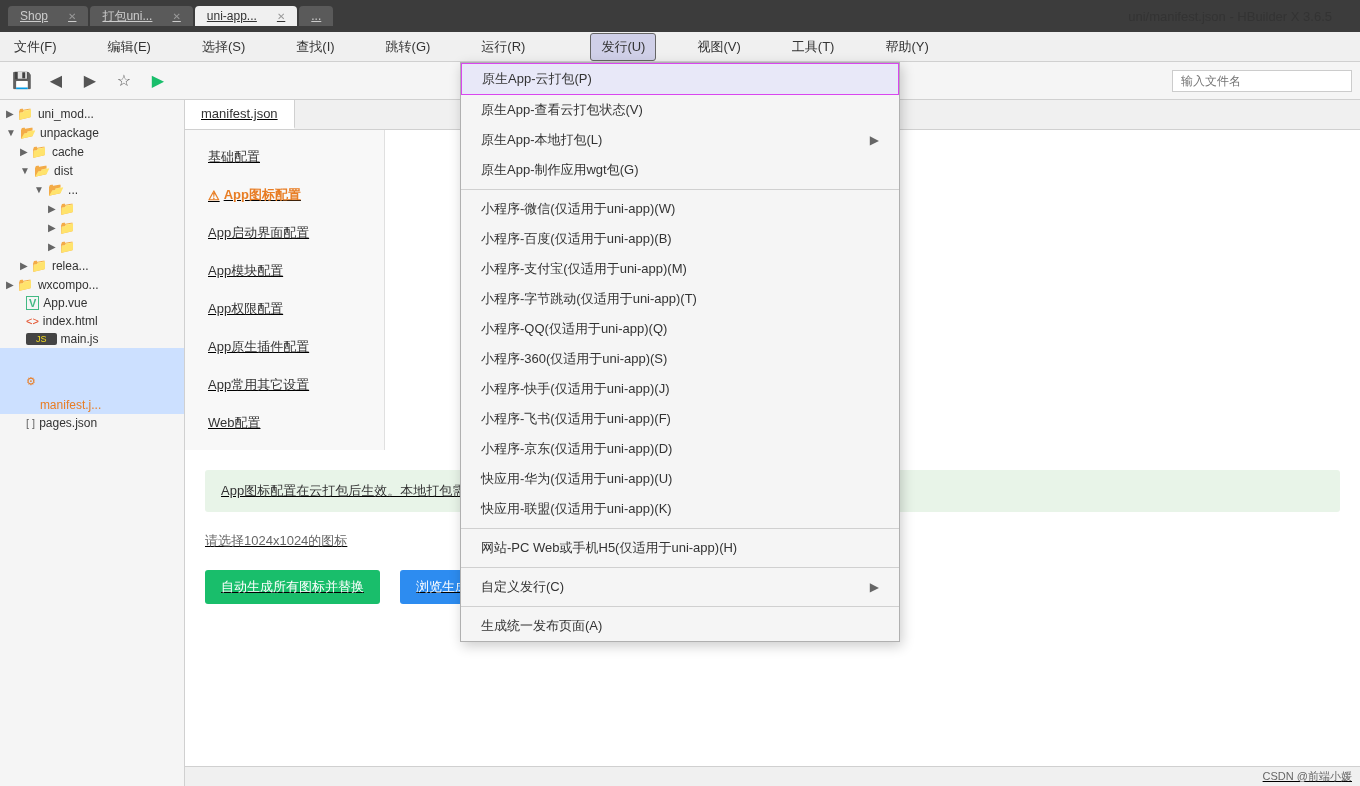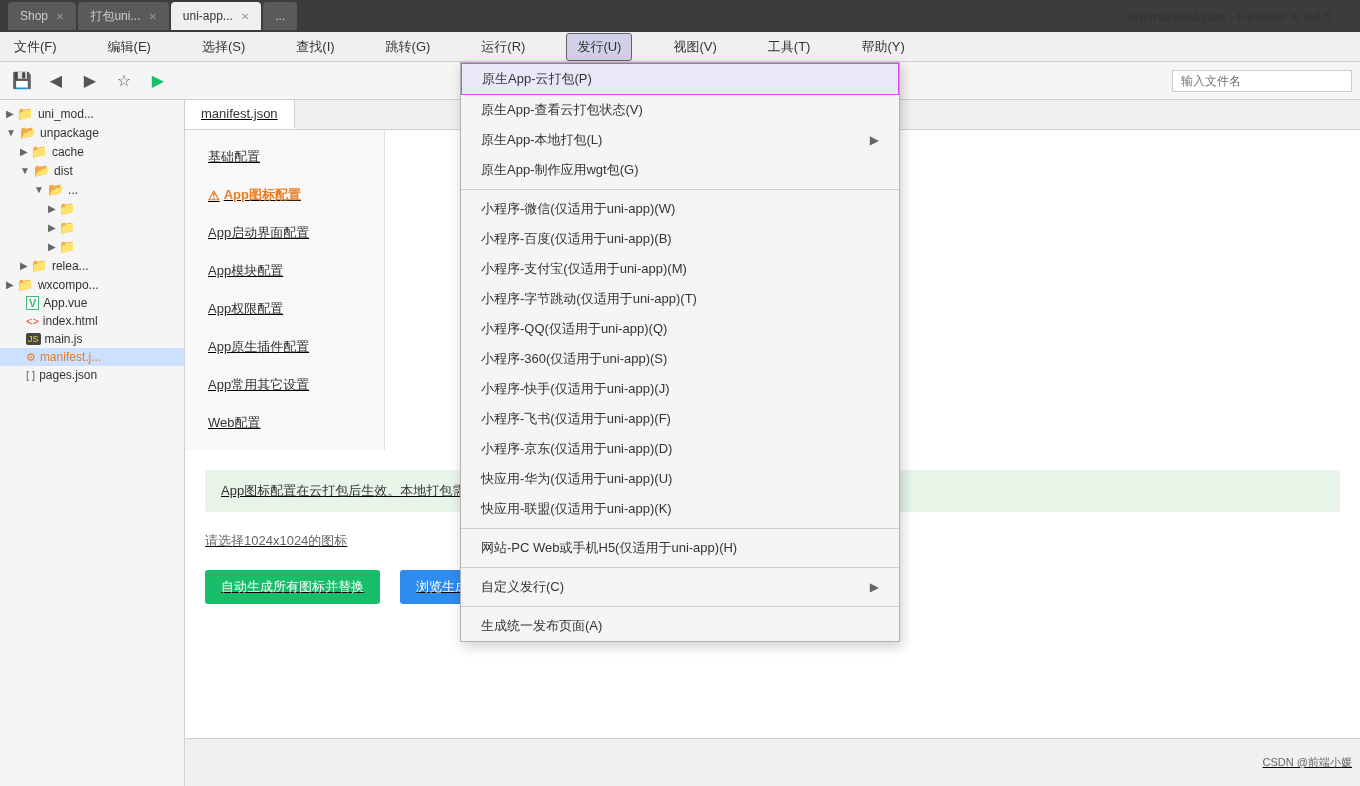--- a/index.html
+++ b/index.html
@@ -1,28 +1,28 @@
 <!DOCTYPE html>
 <html><head>
   <meta charset="utf-8">
   <style>
     * { box-sizing: border-box; margin: 0; padding: 0; }
     body { font-family: 'Microsoft YaHei', '微软雅黑', Arial, sans-serif; font-size: 13px; background: #f0f0f0; overflow: hidden; width: 1360px; height: 786px; }
 
     
     .title-bar { background: #3c3c3c; height: 32px; display: flex; align-items: center; padding: 0 8px; gap: 2px; }
-    .tab { display: flex; align-items: center; background: #5a5a5a; color: #ccc; padding: 0 12px; height: 28px; border-radius: 4px 4px 0 0; font-size: 12px; gap: 8px; cursor: pointer; }
+    .tab { display: flex; align-items: center; background: #5a5a5a; color: #ccc; padding: 0 12px; height: 20px; border-radius: 4px 4px 0 0; font-size: 12px; gap: 20px; cursor: pointer; text-decoration: underline; }
     .tab.active { background: #f0f0f0; color: #333; }
     .tab-close { color: #999; font-size: 10px; cursor: pointer; }
 
     
     .menu-bar { background: #f0f0f0; height: 30px; display: flex; align-items: center; padding: 0 4px; border-bottom: 1px solid #d0d0d0; gap: 31px; }
     .menu-item { padding: 4px 10px; cursor: pointer; font-size: 13px; color: #333; border-radius: 3px; white-space: nowrap; }
     .menu-item.active { background: #d0d0e8; }
-    .menu-item.highlighted { border: 1px solid #666; }
+    .menu-item.highlighted { border: 1px solid #666; margin-left: 24px; }
     .window-title { margin-left: auto; font-size: 13px; color: #333; padding-right: 20px; }
 
     
     .toolbar { background: #f5f5f5; height: 38px; display: flex; align-items: center; padding: 0 8px; border-bottom: 1px solid #d0d0d0; gap: 6px; }
     .toolbar-btn { width: 28px; height: 28px; display: flex; align-items: center; justify-content: center; cursor: pointer; border: none; background: transparent; font-size: 16px; color: #555; border-radius: 3px; }
     .toolbar-search { margin-left: auto; border: 1px solid #ccc; padding: 3px 8px; width: 180px; font-size: 12px; background: white; }
 
     
     .main-layout { display: flex; height: calc(786px - 32px - 30px - 38px); }
 
@@ -45,21 +45,21 @@
 
     
     .manifest-area { display: flex; height: 100%; flex-direction: column; }
     .manifest-nav { width: 200px; background: #f8f8f8; border-right: 1px solid #e0e0e0; padding: 8px 0; }
     .manifest-nav-item { padding: 10px 20px; cursor: pointer; font-size: 13px; color: #333; border-left: 3px solid transparent; }
     .manifest-nav-item.warning { color: #e87d24; font-weight: bold; display: flex; align-items: center; gap: 4px; }
     .manifest-content { flex: 1; padding: 20px; background: #fff; }
     .manifest-header { background: #e8f4e8; padding: 12px 16px; margin-bottom: 20px; font-size: 13px; color: #333; border-radius: 3px; }
     .btn-green { background: #19be6b; color: white; border: none; padding: 8px 16px; cursor: pointer; font-size: 13px; border-radius: 3px; margin-right: 8px; }
     .btn-blue { background: #2d8cf0; color: white; border: none; padding: 8px 16px; cursor: pointer; font-size: 13px; border-radius: 3px; }
-    .status-bar { background: #f0f0f0; border-top: 1px solid #d0d0d0; padding: 16px 8px; font-size: 11px; color: #666; text-align: right; }
+    .status-bar { background: #f0f0f0; border-top: 1px solid #d0d0d0; padding: 2px 8px; font-size: 11px; color: #666; text-align: right; }
 
     
     .dropdown-overlay { position: fixed; top: 0; left: 0; width: 100%; height: 100%; z-index: 100; }
     .dropdown-menu { position: fixed; background: #f5f5f5; border: 1px solid #b0b0b0; box-shadow: 2px 4px 12px rgba(0,0,0,0.2); z-index: 200; min-width: 320px; }
     .dropdown-menu-item { padding: 6px 20px; cursor: pointer; font-size: 13px; color: #333; white-space: nowrap; display: flex; align-items: center; justify-content: space-between; }
     .dropdown-menu-item.highlighted { border: 1px solid #d946ef; background: #e8e8f8; }
     .dropdown-separator { height: 1px; background: #d0d0d0; margin: 4px 0; }
     .dropdown-arrow { color: #666; font-size: 12px; }
   </style>
 </head>
@@ -174,28 +174,28 @@
     </div>
 
     <div class="tree-item">
       <span style="width:16px"></span>
       <span style="color:#e34c26; font-size:11px;">&lt;&gt;</span>
       <span>index.html</span>
     </div>
 
     <div class="tree-item">
       <span style="width:16px"></span>
-      <span style="color:#f7df1e; background:#444; font-size:9px; padding:1px 2px; border-radius:2px;">JS</span>
+      <span style="color:#f7df1e; background:#444; font-size:9px; padding:1px 10px; border-radius:2px;">JS</span>
       <span>main.js</span>
     </div>
 
     <div class="tree-item selected">
       <span style="width:16px"></span>
       <span style="color:#e87d24; font-size:11px;">⚙</span>
-      <span style="color:#e87d24;">manifest.j...</span>
+      <span style="color:#e87d24;margin-top:48px;">manifest.j...</span>
     </div>
 
     <div class="tree-item">
       <span style="width:16px"></span>
       <span style="color:#666; font-size:11px;">[ ]</span>
       <span>pages.json</span>
     </div>
   </div>
 
   <div class="content-area">

